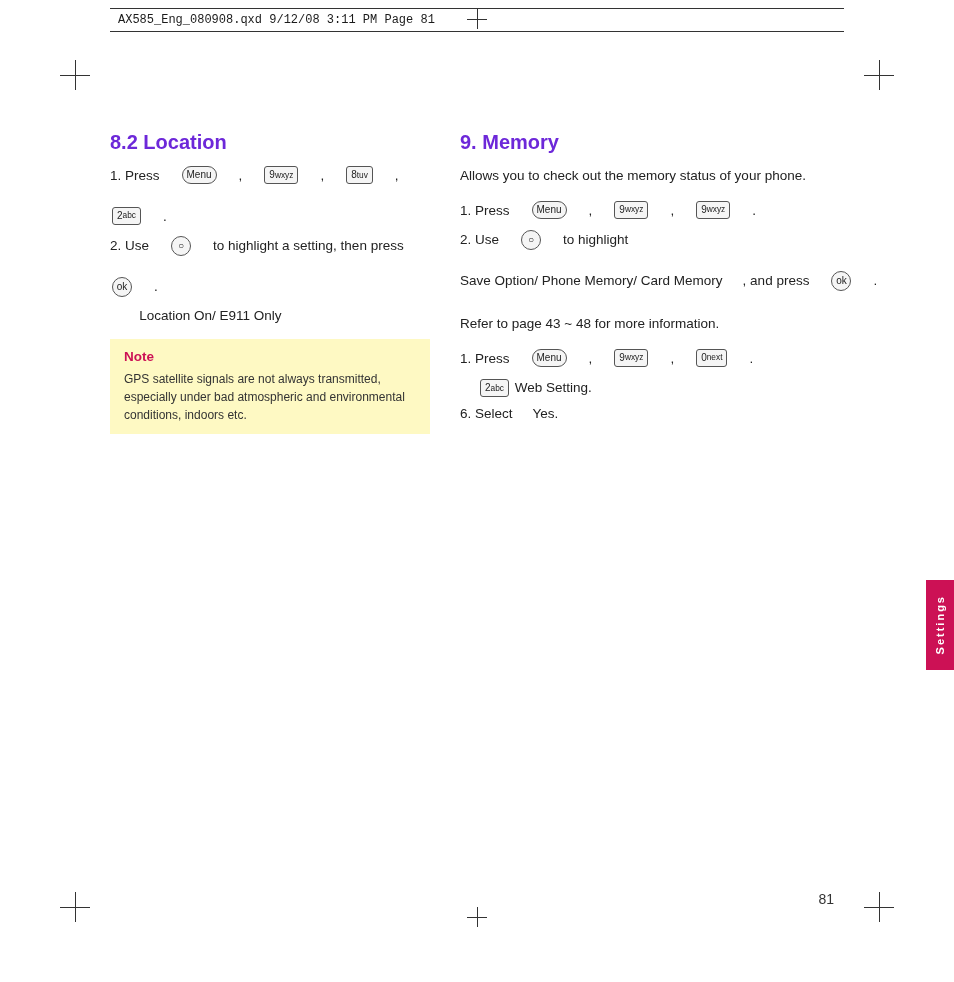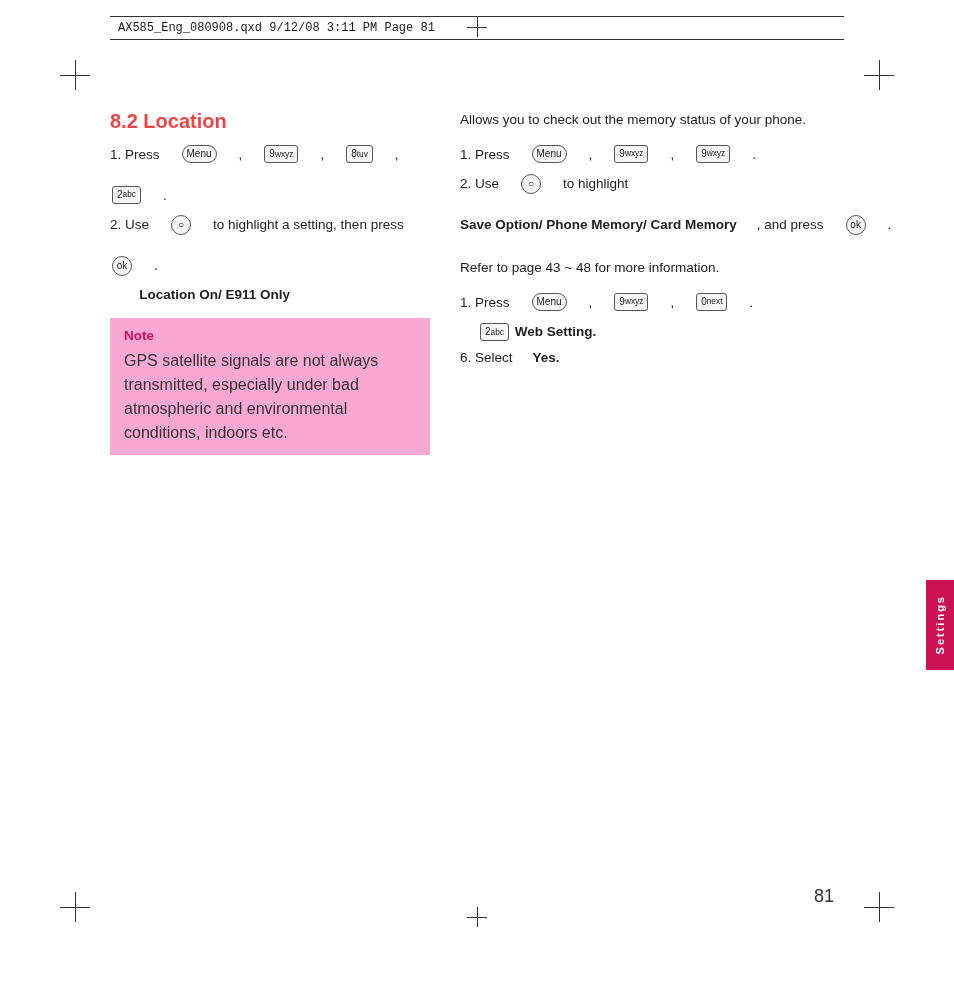--- a/index.html
+++ b/index.html
@@ -11,21 +11,21 @@
       font-family: Arial, Helvetica, sans-serif;
       font-size: 14px;
       color: #1a1a1a;
       position: relative;
       overflow: hidden;
     }
 
     
     .header-bar {
       position: absolute;
-      top: 16px;
+      top: 8px;
       left: 110px;
       right: 110px;
       border-top: 1px solid #333;
       border-bottom: 1px solid #333;
       padding: 4px 8px;
       font-size: 12px;
       font-family: 'Courier New', monospace;
       display: flex;
       justify-content: space-between;
       align-items: center;
@@ -112,21 +112,21 @@
       background: #333;
       left: 50%;
       top: 0;
     }
 
     
     .page-number {
       position: absolute;
       bottom: 75px;
       right: 120px;
-      font-size: 18px;
+      font-size: 14px;
       color: #333;
     }
 
     
     .settings-tab {
       position: absolute;
       right: 0;
       top: 580px;
       width: 28px;
       height: 90px;
@@ -164,22 +164,23 @@
 
     
     .right-col {
       flex: 1;
     }
 
     
     .section-heading {
       font-size: 20px;
       font-weight: bold;
-      color: #ef4444;
+      color: #6d28d9;
       margin-bottom: 12px;
+      margin-top: 21px;
     }
 
     .section-body {
       font-size: 13.5px;
       line-height: 1.55;
       color: #222;
       margin-bottom: 14px;
     }
 
     .step {
@@ -188,33 +189,33 @@
       color: #222;
       margin-bottom: 8px;
       display: flex;
       align-items: flex-start;
       gap: 20px;
       flex-wrap: wrap;
     }
 
     
     .note-box {
-      background: #f9a8d4;
+      background: #fef9c3;
       border: none;
       padding: 10px 14px;
       margin-top: 12px;
     }
     .note-title {
       font-size: 13.5px;
       font-weight: bold;
       color: #cc1155;
       margin-bottom: 6px;
     }
     .note-text {
-      font-size: 16px;
+      font-size: 12px;
       line-height: 1.5;
       color: #333;
     }
 
     
     .key-btn {
       display: inline-flex;
       align-items: center;
       justify-content: center;
       border: 1px solid #555;
@@ -236,21 +237,21 @@
       width: 20px;
       height: 20px;
       padding: 0;
       min-width: 20px;
     }
     .key-btn.oval {
       border-radius: 10px;
     }
 
     .bold-text {
-      font-weight: bold;
+      font-weight: normal;
     }
 
     .indent-step {
       margin-left: 18px;
       font-size: 13.5px;
       line-height: 1.55;
       color: #222;
       margin-bottom: 4px;
     }
   </style>
@@ -318,20 +319,21 @@
 
     <div class="note-box">
       <div class="note-title">Note</div>
       <div class="note-text">GPS satellite signals are not always transmitted, especially under bad atmospheric and environmental conditions, indoors etc.</div>
     </div>
   </div>
 
   <div class="right-col">
 
     <div>
+      <div class="section-heading">9. Memory</div>
       <div class="section-body">Allows you to check out the memory status of your phone.</div>
 
       <div class="step">
         <span>1. Press</span>
         <span class="key-btn oval">Menu</span>
         <span>,</span>
         <span class="key-btn">9<sub>wxyz</sub></span>
         <span>,</span>
         <span class="key-btn">9<sub>wxyz</sub></span>
         <span>.</span>

